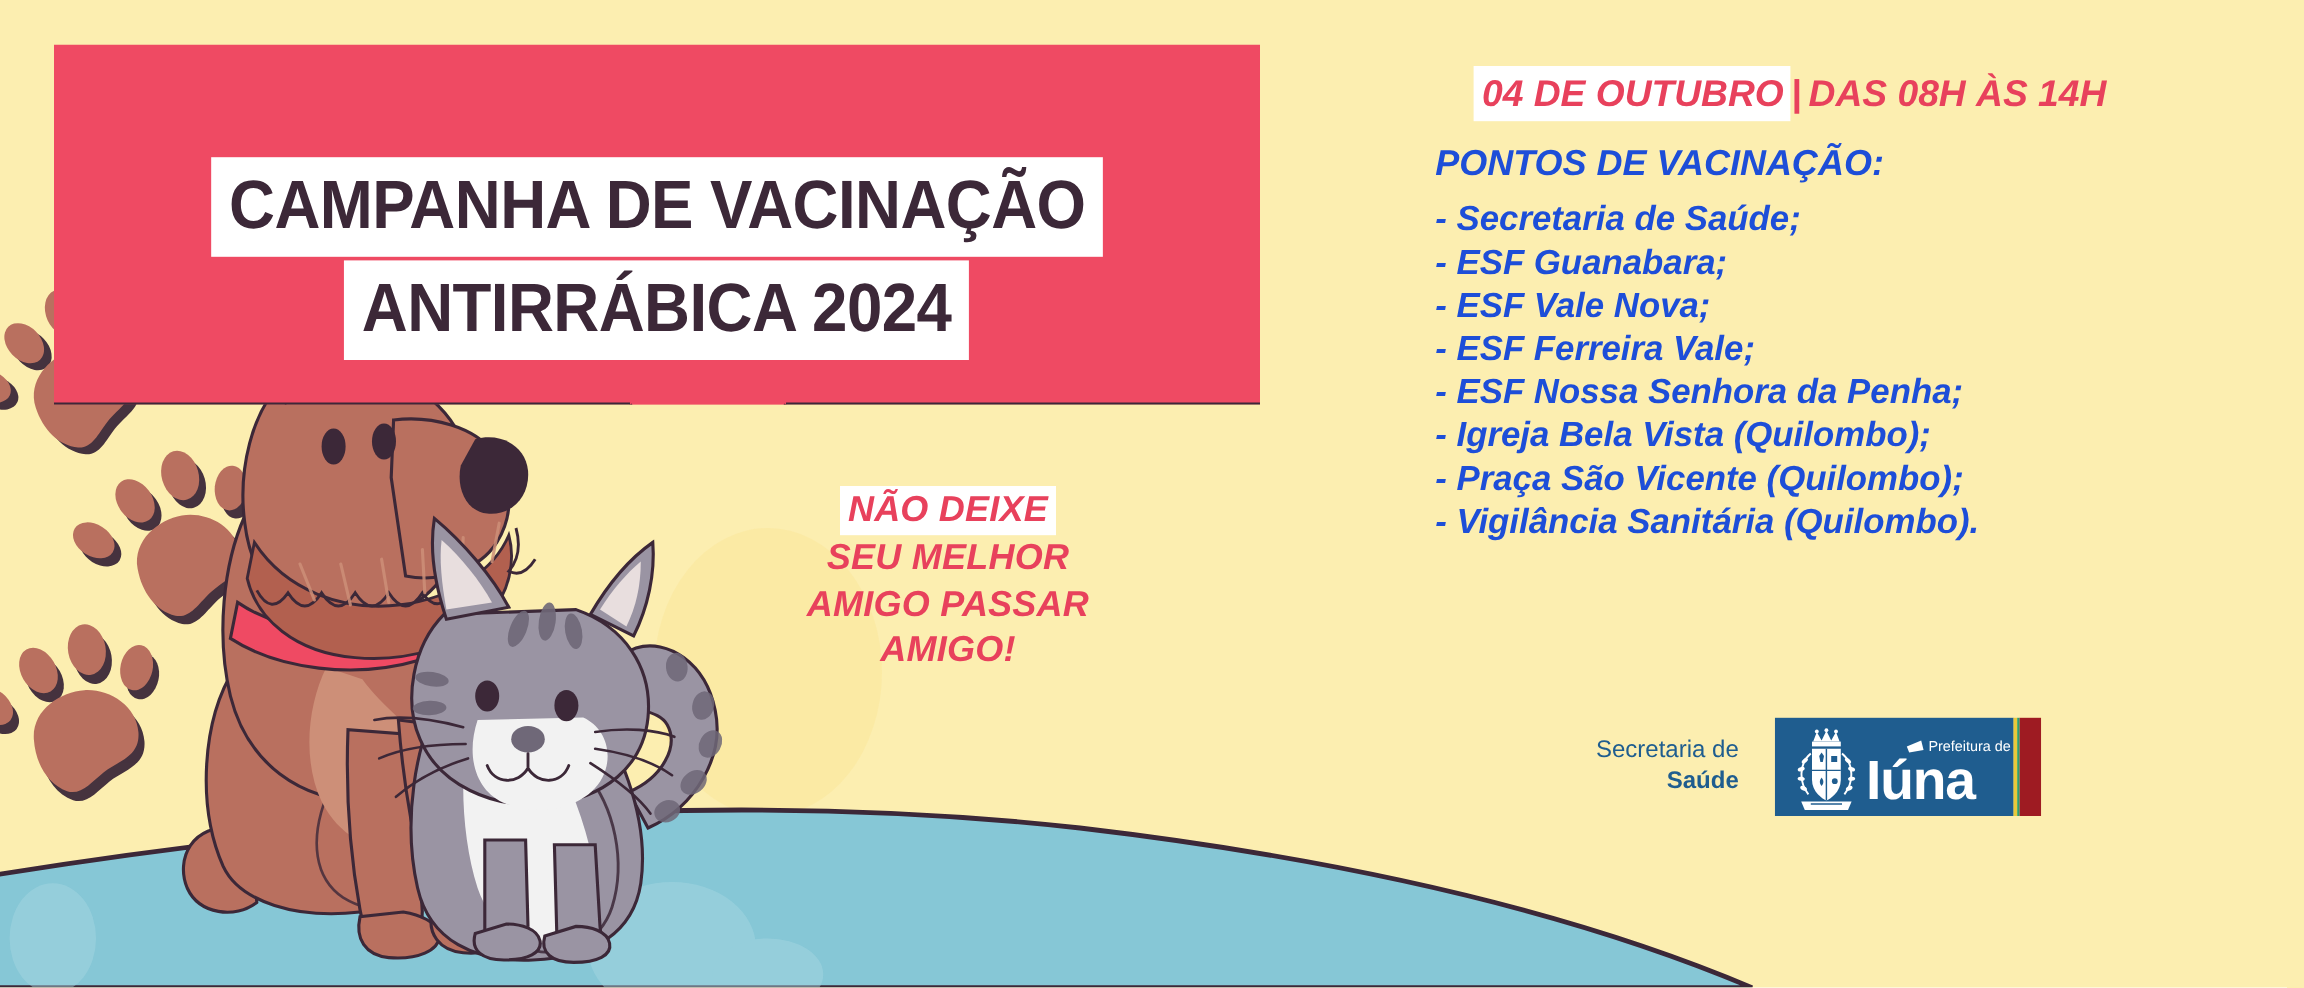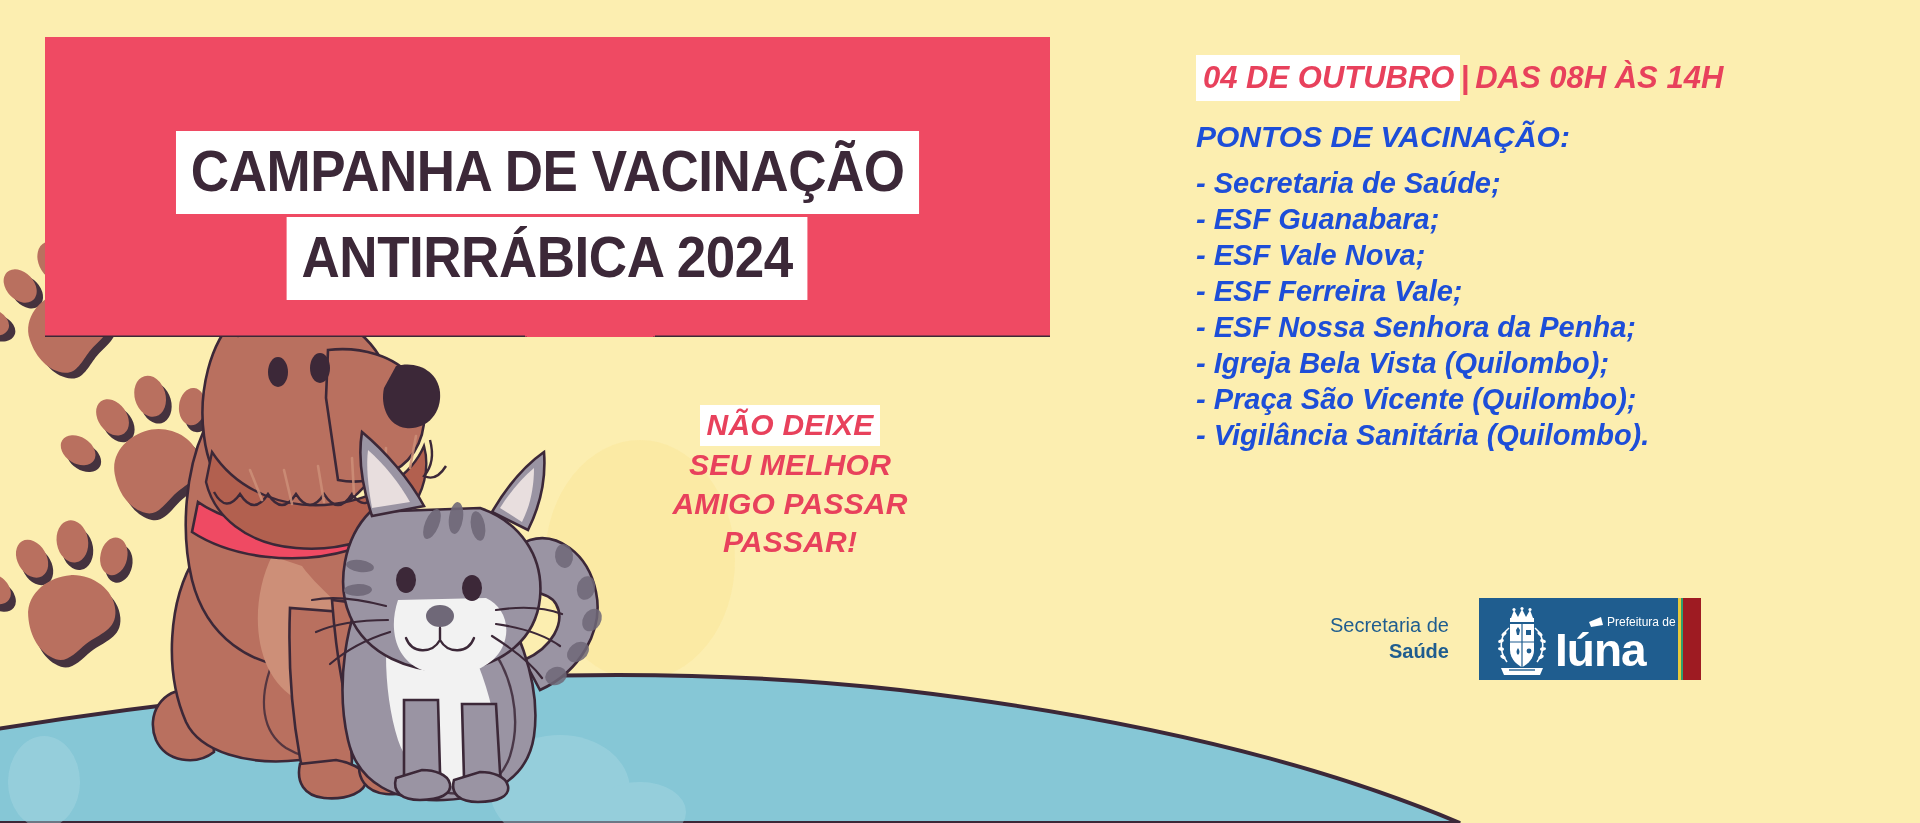--- a/index.html
+++ b/index.html
@@ -100,20 +100,21 @@
     width: 700px;
   }
   .datebar {
     font-size: 31px;
     font-weight: bold;
     font-style: italic;
     color: #e8415c;
     line-height: 1.0;
     white-space: nowrap;
     margin-bottom: 21px;
+    margin-left: 32px;
   }
   .datebar .date-hl {
     background: #ffffff;
     padding: 7px 6px 8px 7px;
     display: inline-block;
   }
   .datebar .sep {
     color: #e8415c;
     display: inline-block;
     padding: 7px 0 8px 0;
@@ -367,21 +368,21 @@
     <div class="bubble-text">
       <div class="title-line l1">CAMPANHA DE VACINAÇÃO</div><br>
       <div class="title-line l2">ANTIRRÁBICA 2024</div>
     </div>
   </div>
 
   <div class="slogan">
     <span class="ln"><span class="hl">NÃO DEIXE</span></span>
     <span class="ln">SEU MELHOR</span>
     <span class="ln">AMIGO PASSAR</span>
-    <span class="ln">PASSAR!</span>
+    <span class="ln">AMIGO!</span>
   </div>
 
   <div class="right-col">
 
     <div class="datebar">
       <span class="date-hl">04 DE OUTUBRO</span><span class="sep">|</span><span class="time">DAS 08H ÀS 14H</span>
     </div>
 
     <div class="points-title">PONTOS DE VACINAÇÃO:</div>
 

